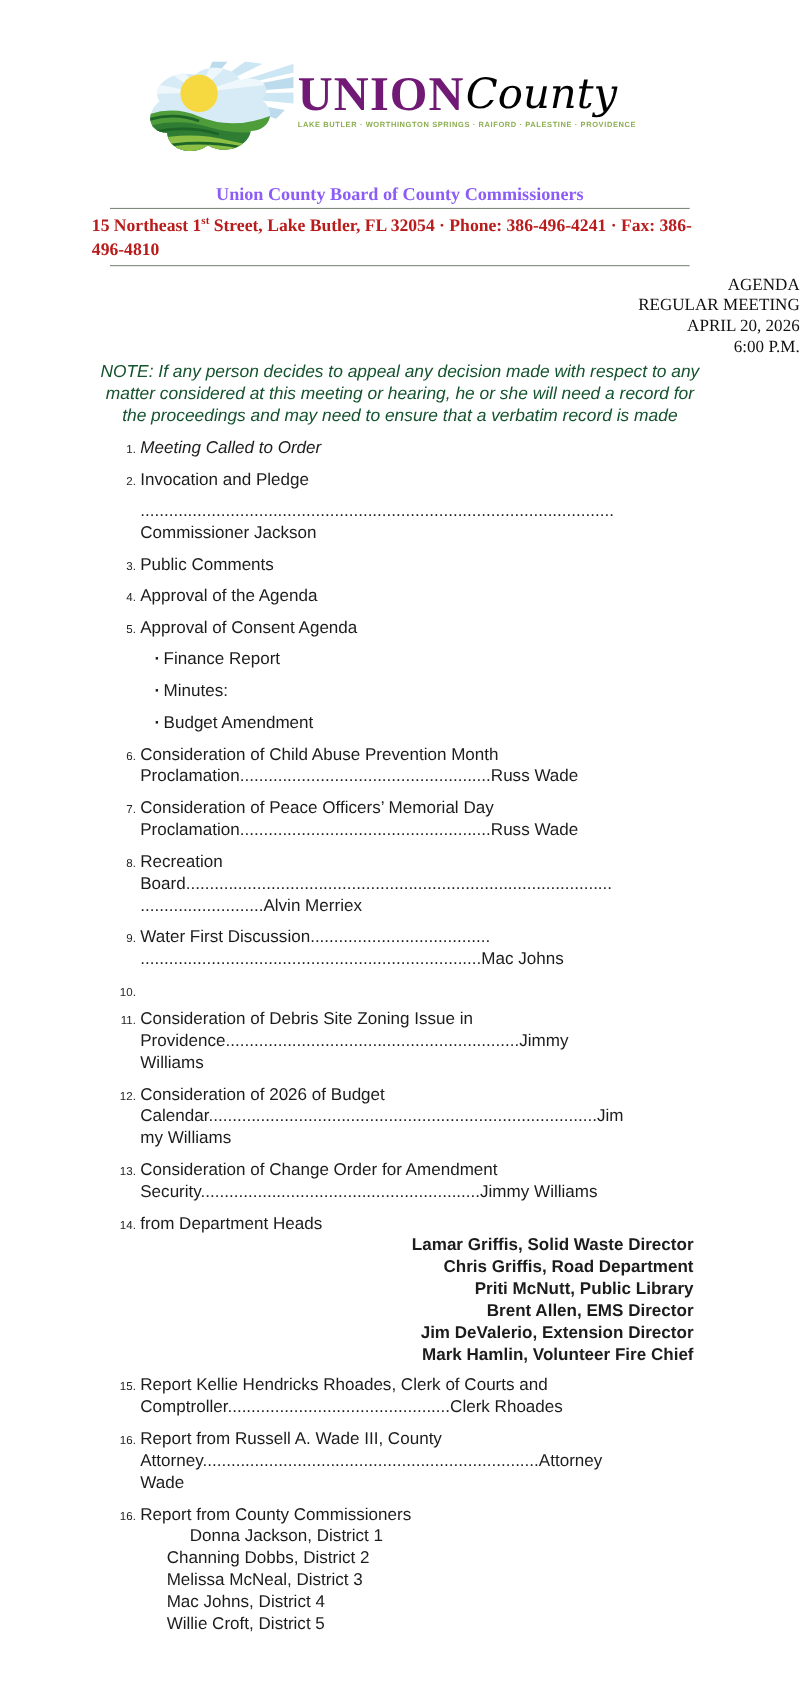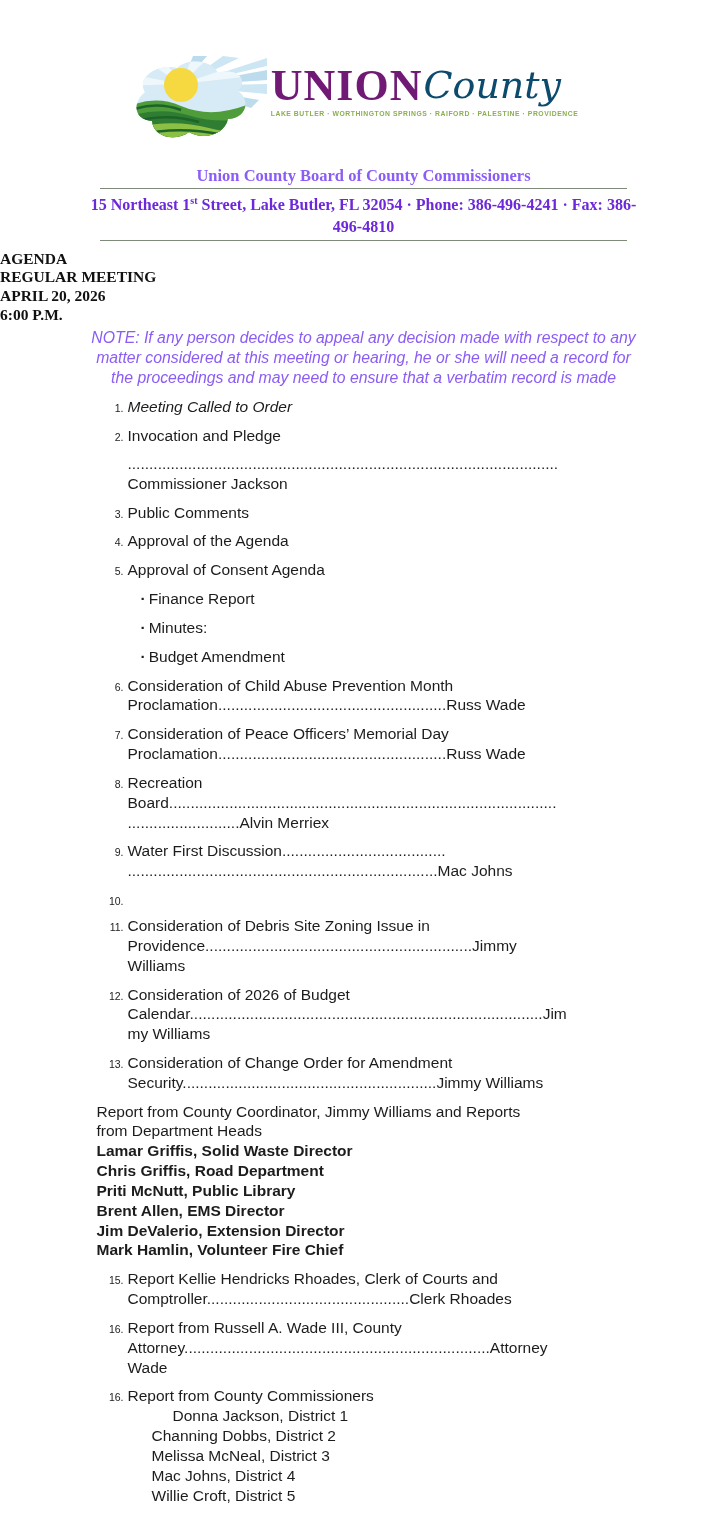--- a/index.html
+++ b/index.html
@@ -23,66 +23,65 @@
   }
   .logo-icon{flex:none;}
   .logo-text{display:flex;flex-direction:column;margin-top:8px;}
   .logo-words{display:flex;align-items:flex-start;line-height:1;}
   .logo-union{
     font-family:"Liberation Serif","DejaVu Serif",serif;
     font-weight:bold;font-size:44px;letter-spacing:1px;color:#701a75;
   }
   .logo-county{
     font-family:"DejaVu Serif","Liberation Serif",serif;
-    font-style:italic;font-size:38px;color:#0c4a6e;margin-left:1px;margin-top:2px;
+    font-style:italic;font-size:38px;color:#000000;margin-left:1px;margin-top:2px;
   }
   .logo-tagline{
     font-size:6.8px;font-weight:bold;letter-spacing:0.55px;
     color:#8cae51;margin-top:2px;
   }
   .org-title{
     text-align:center;
     font-family:"Liberation Serif","DejaVu Serif",serif;
     font-weight:bold;font-size:16.5px;color:#8b5cf6;
     margin-top:14px;
   }
   .rule{height:0;border-top:1.6px solid #7e8b7a;width:527px;margin:2px auto 0;}
   .address{
-    text-align:center;
-    font-family:"Liberation Serif","DejaVu Serif",serif;
-    font-weight:bold;font-size:16px;color:#6d28d9;
+    font-family:"Liberation Serif","DejaVu Serif",serif;
+    font-weight:bold;font-size:16px;color:#b91c1c;
     line-height:1.35;width:560px;margin:5px auto 0;
   }
   .address sup{font-size:10px;}
   
   .mtg{
-    text-align:left;
-    font-family:"Liberation Serif","DejaVu Serif",serif;
-    font-weight:bold;font-size:15.5px;color:#111;
+    text-align:right;
+    font-family:"Liberation Serif","DejaVu Serif",serif;
+    font-weight:normal;font-size:15.5px;color:#111;
     line-height:1.22;margin-top:9px;
   }
   .note{
     font-style:italic;font-size:15.8px;line-height:1.27;
-    text-align:center;width:548px;margin:3px auto 0;color:#8b5cf6;
+    text-align:center;width:548px;margin:3px auto 0;color:#14532d;
   }
   
   .agenda{width:534px;margin:8px auto 0;}
   .it{display:flex;margin-top:9px;}
   .n{
     flex:none;width:27px;text-align:right;padding-right:4px;
     font-size:10.5px;padding-top:5px;color:#222;
   }
   .b{font-size:15.5px;line-height:1.28;width:503px;}
   .ln{white-space:nowrap;}
   .italic{font-style:italic;}
   .bold{font-weight:bold;}
   .gap-top{margin-top:8px;}
   .bullet-line{margin:9px 0 0 13px;}
   .bullet-dot{font-weight:bold;margin-right:3px;}
-  .head-line{font-weight:bold;}
+  .head-line{font-weight:bold;margin-left:24px;text-align:right;}
   .comm-line{font-weight:normal;margin-left:24px;}
   .comm-first{margin-left:45px;}
 </style>
 </head>
 <body>
 
 <div class="doc">
 
   <div class="logo-row">
     <div class="logo-icon">
@@ -245,22 +244,22 @@
 
     <div class="it">
       <span class="n">13.</span>
       <div class="b">
         <div class="ln">Consideration of Change Order for Amendment</div>
         <div class="ln">Security...........................................................Jimmy Williams</div>
       </div>
     </div>
 
     <div class="it">
-      <div class="b">
-        <div class="ln">Report from County Coordinator, Jimmy Williams and Reports</div>
+      <span class="n">14.</span>
+      <div class="b">
         <div class="ln">from Department Heads</div>
         <div class="ln head-line">Lamar Griffis, Solid Waste Director</div>
         <div class="ln head-line">Chris Griffis, Road Department</div>
         <div class="ln head-line">Priti McNutt, Public Library</div>
         <div class="ln head-line">Brent Allen, EMS Director</div>
         <div class="ln head-line">Jim DeValerio, Extension Director</div>
         <div class="ln head-line">Mark Hamlin, Volunteer Fire Chief</div>
       </div>
     </div>
 

